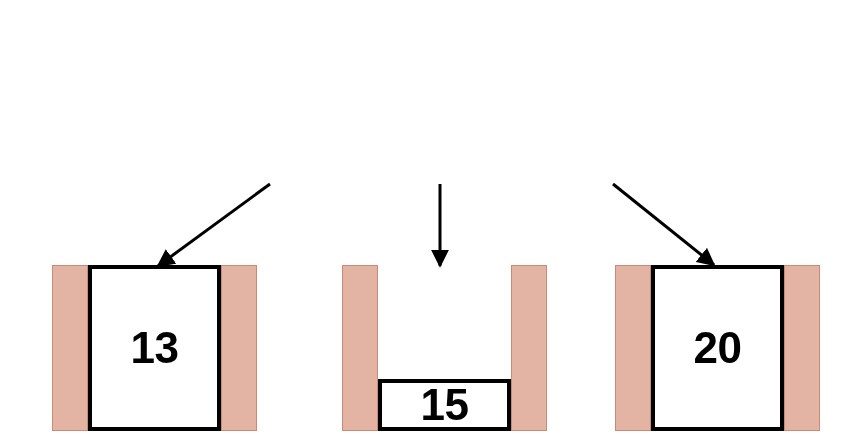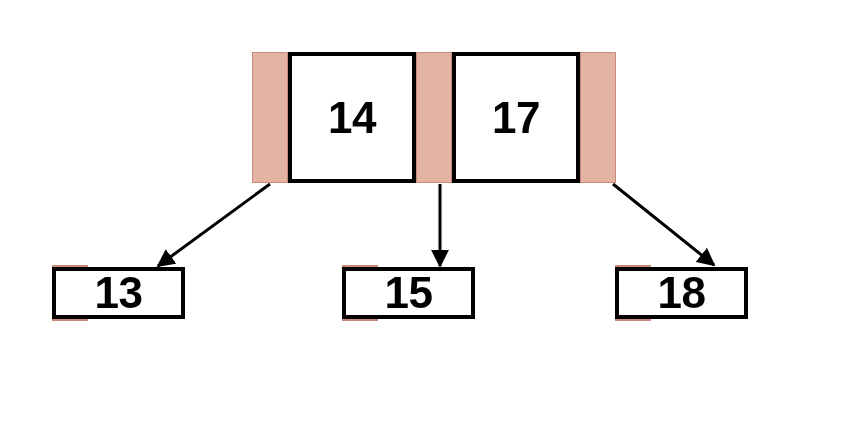--- a/index.html
+++ b/index.html
@@ -50,21 +50,21 @@
   
   #root-node {
     left: 252px;
     top: 52px;
     height: 131px;
   }
   #root-node .ptr { width: 36px; }
   #root-node .key { width: 128px; }
 
   
-  .leaf { top: 265px; height: 166px; flex-direction: column; }
+  .leaf { top: 265px; height: 166px; }
   .leaf .ptr { width: 36px; }
   .leaf .key { width: 133px; }
 
   #leaf-13 { left: 52px; }
   #leaf-15 { left: 342px; align-items: flex-end; }
   #leaf-18 { left: 615px; }
 
   
   #edges {
     position: absolute;
@@ -87,39 +87,32 @@
       </marker>
     </defs>
 
     <line x1="270" y1="184" x2="158" y2="266" stroke="#000000" stroke-width="3" marker-end="url(#ah)"></line>
 
     <line x1="440" y1="184" x2="440" y2="266" stroke="#000000" stroke-width="3" marker-end="url(#ah)"></line>
 
     <line x1="613" y1="184" x2="714" y2="265" stroke="#000000" stroke-width="3" marker-end="url(#ah)"></line>
   </svg>
 
-  <div id="root-node" class="node">
-    <div class="ptr"></div>
-    <div class="key">14</div>
-    <div class="ptr"></div>
-    <div class="key">17</div>
-    <div class="ptr"></div>
-  </div>
 
   <div id="leaf-13" class="node leaf">
     <div class="ptr"></div>
     <div class="key">13</div>
     <div class="ptr"></div>
   </div>
 
   <div id="leaf-15" class="node leaf">
     <div class="ptr"></div>
     <div class="key">15</div>
     <div class="ptr"></div>
   </div>
 
   <div id="leaf-18" class="node leaf">
     <div class="ptr"></div>
-    <div class="key">18</div>
+    <div class="key">20</div>
     <div class="ptr"></div>
   </div>
 
 </div>
 
 </body></html>

